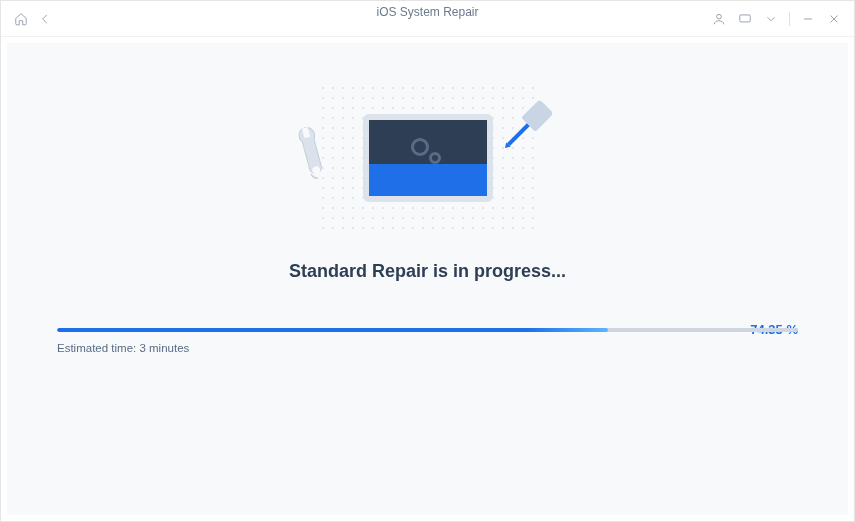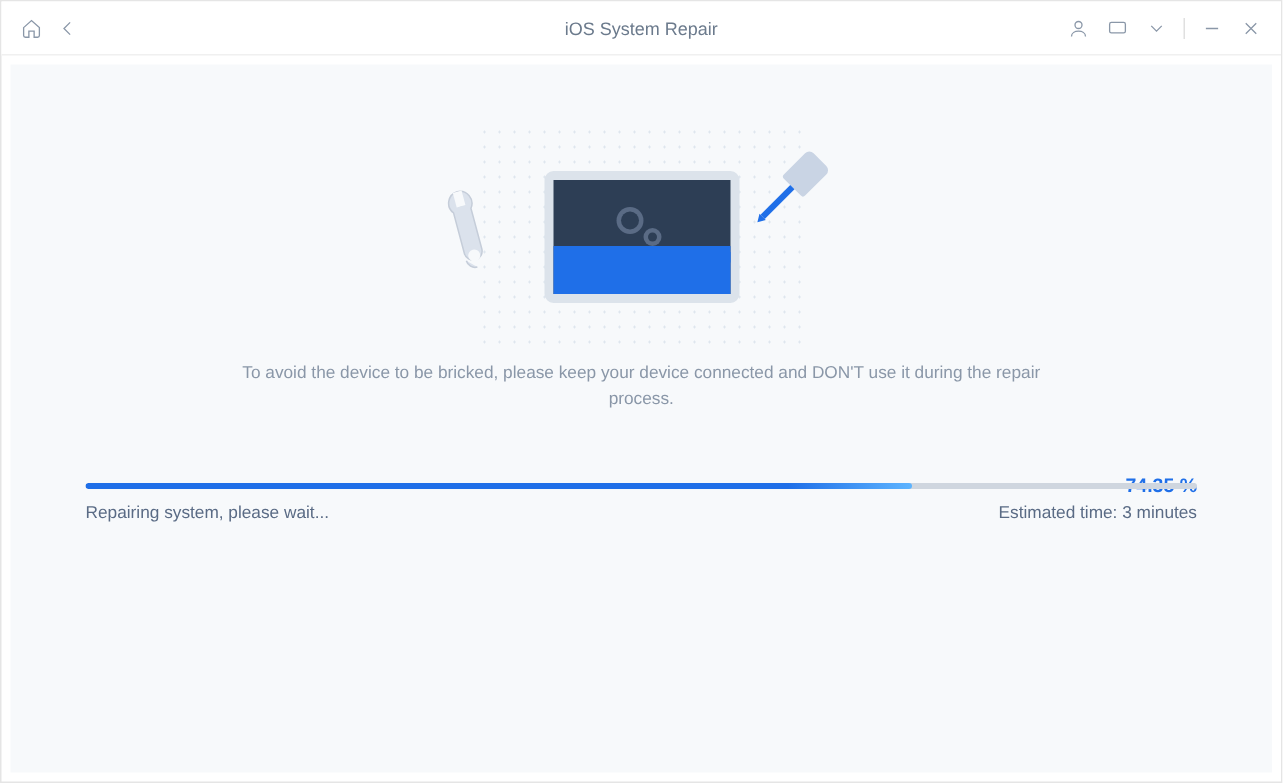--- a/index.html
+++ b/index.html
@@ -14,21 +14,20 @@
       width: 100%;
       height: 100%;
       background: #fff;
       border: 1px solid #e5e5e5;
       display: flex;
       flex-direction: column;
     }
     .titlebar {
       height: 36px;
       display: flex;
-      align-items: center;
       padding: 4px 12px;
       border-bottom: 1px solid #f0f0f0;
       background: #fff;
       position: relative;
     }
     .titlebar-left {
       display: flex;
       align-items: center;
       gap: 8px;
     }
@@ -283,27 +282,26 @@
         <div class="gear g2"></div>
         <div class="wave"></div>
       </div>
       <div class="screwdriver">
         <div class="handle"></div>
         <div class="shaft"></div>
         <div class="tip"></div>
       </div>
     </div>
 
-    <div class="sub-text">To avoid the device to be bricked, please keep your device connected and DON'T use it during the repair process.</div>
+    <div class="main-heading">Standard Repair is in progress...</div>
 
     <div class="progress-wrap">
       <span class="percent-label">74.35 %</span>
       <div class="progress-track">
         <div class="progress-fill" style="width:74.35%"></div>
       </div>
       <div class="progress-labels">
-        <span>Repairing system, please wait...</span>
         <span>Estimated time: 3 minutes</span>
       </div>
     </div>
 
   </div>
 </div>
 
 </body></html>

